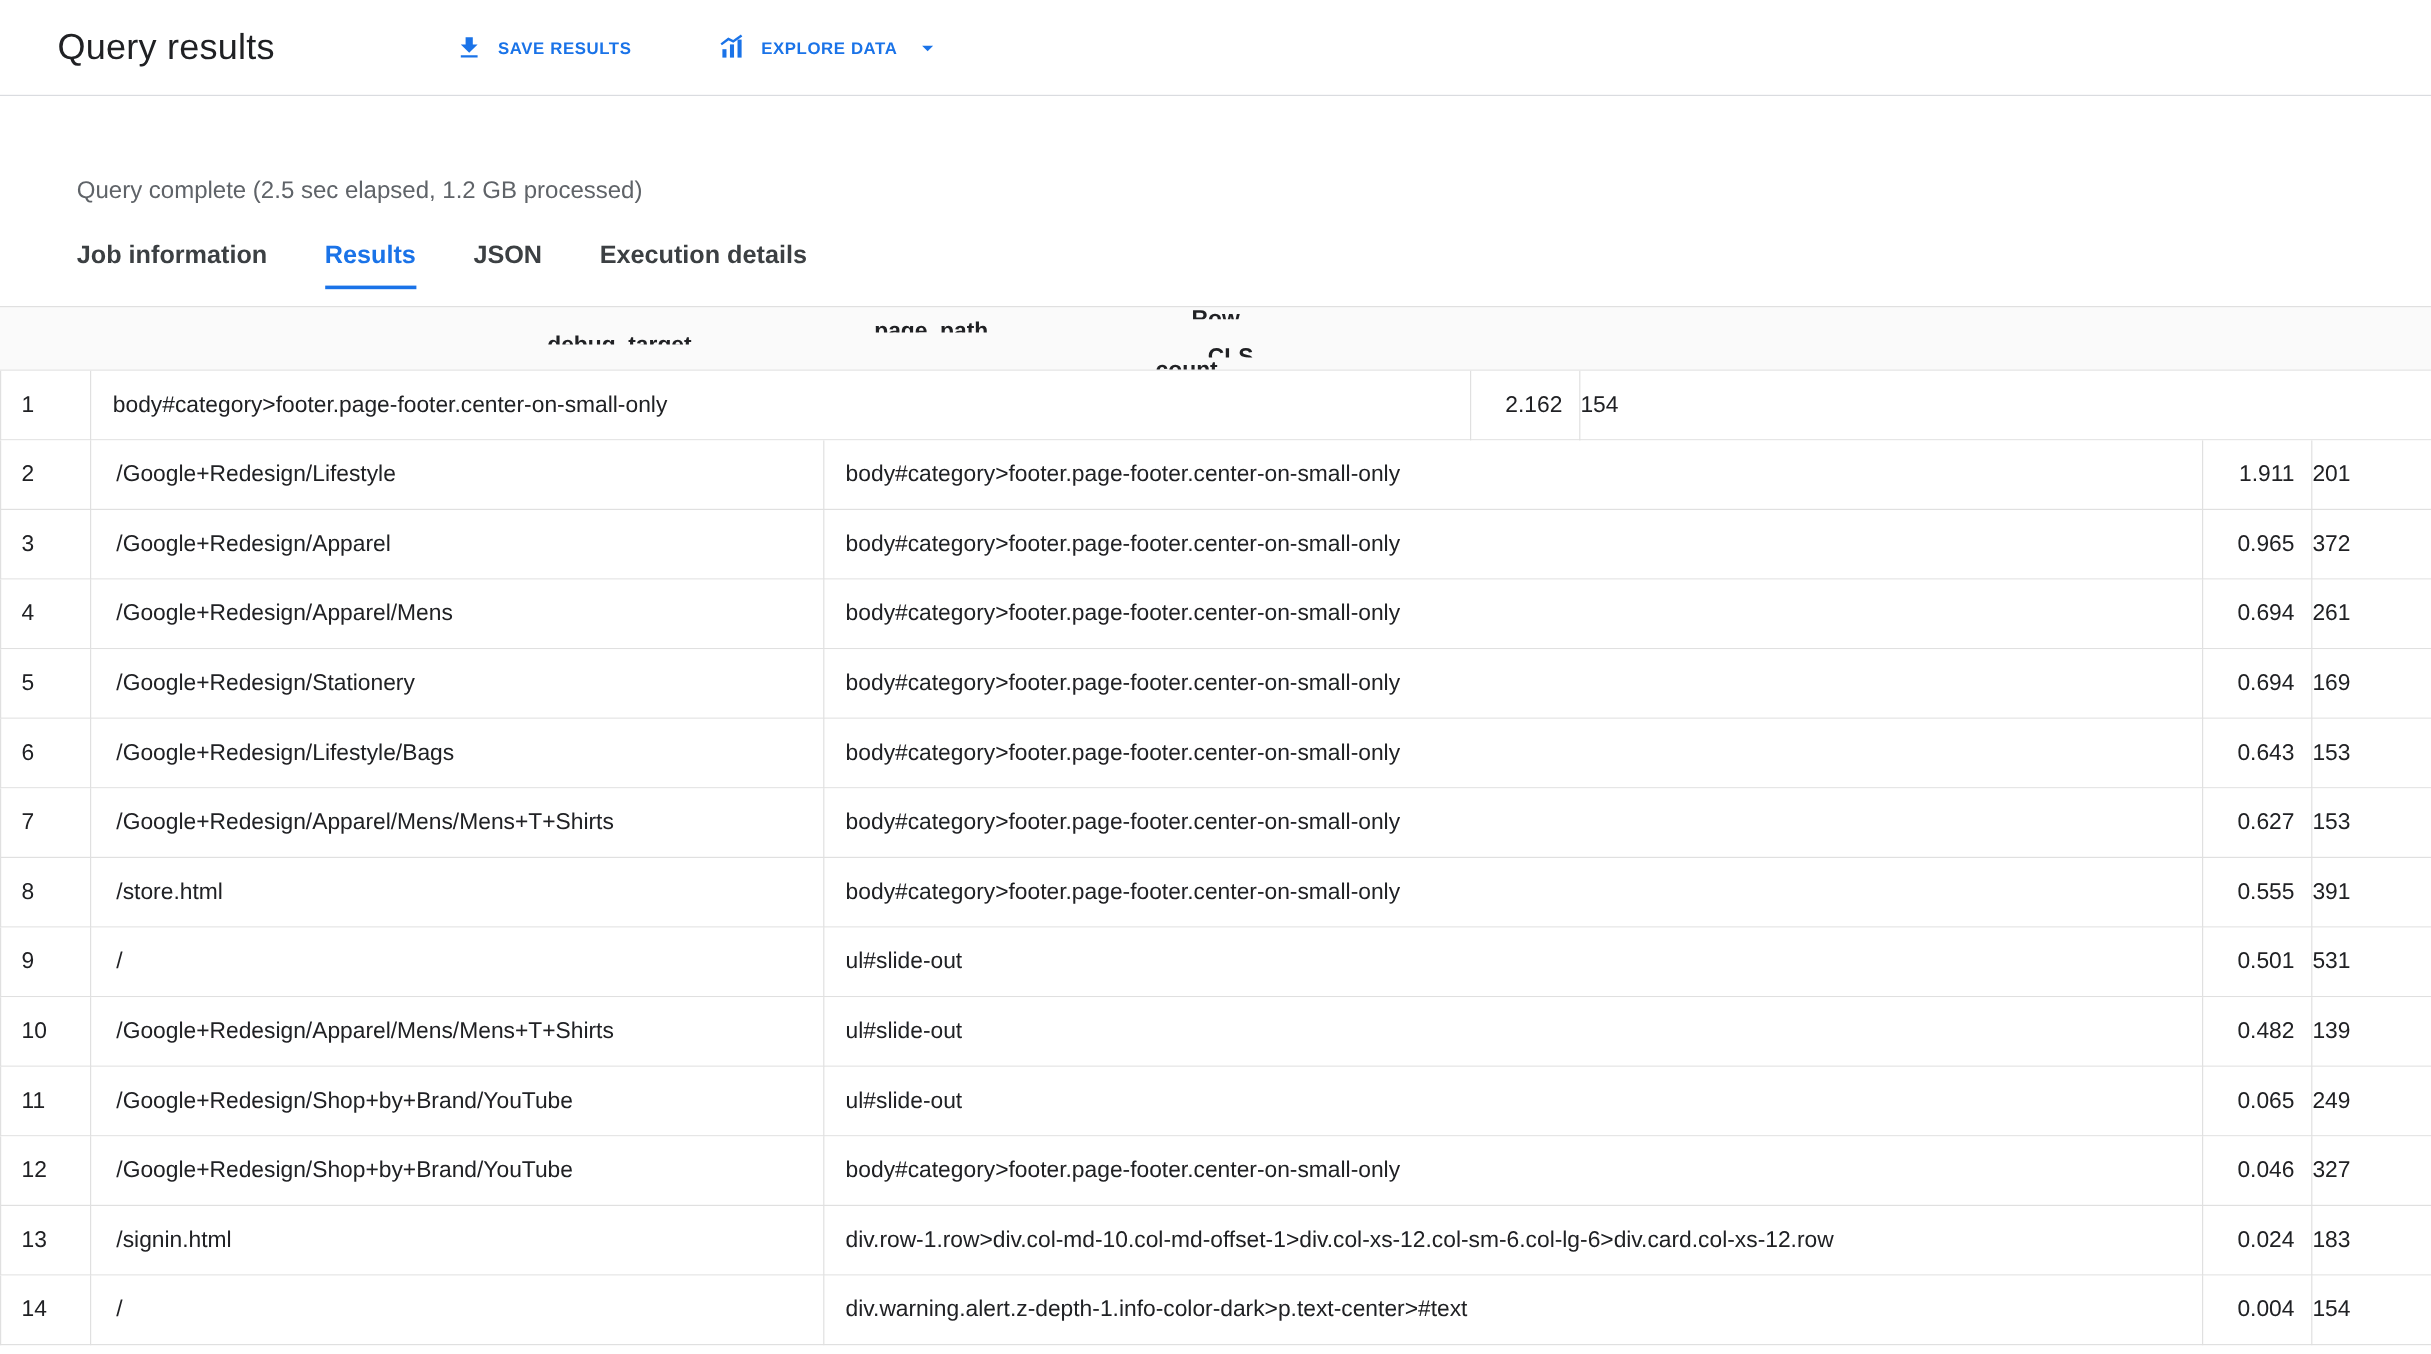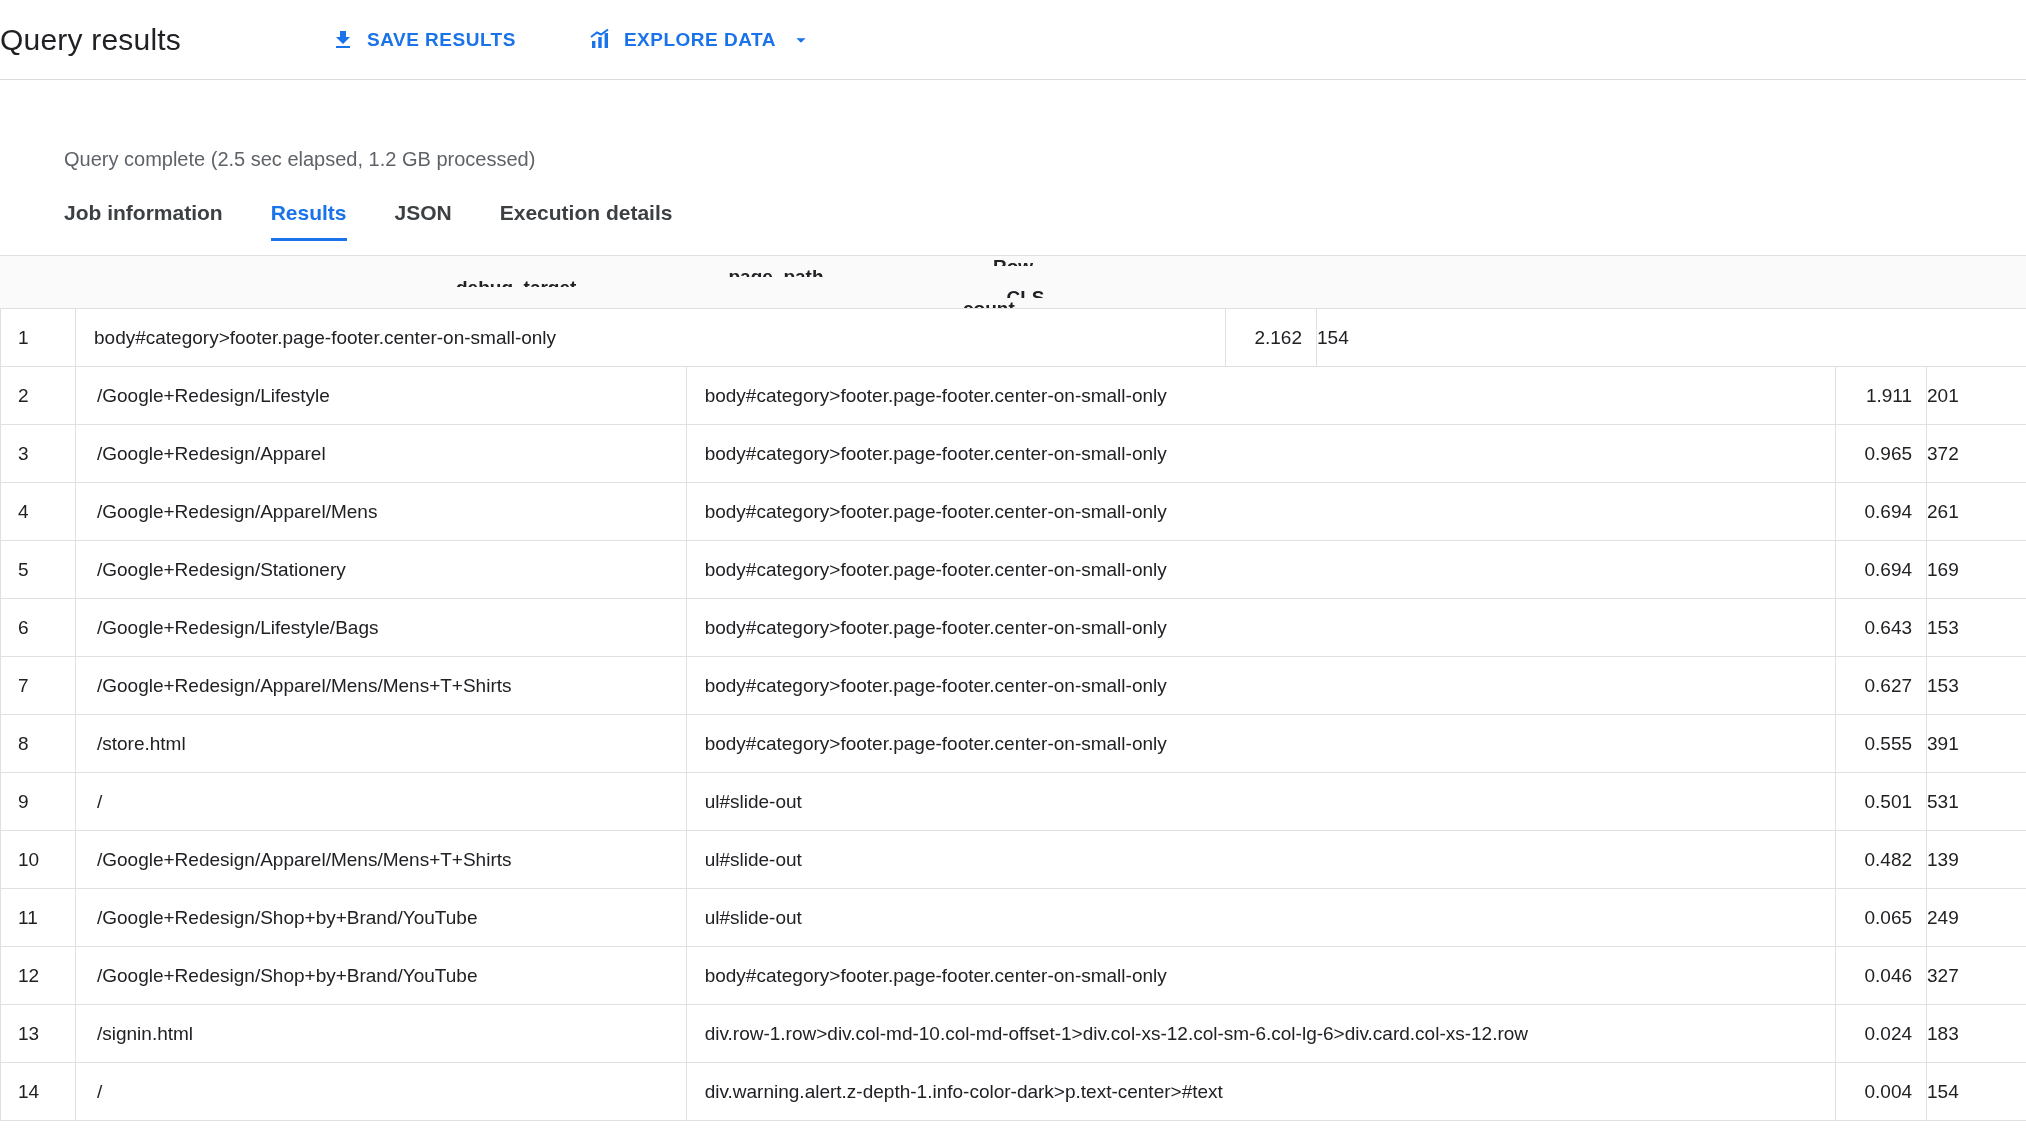--- a/index.html
+++ b/index.html
@@ -9,39 +9,40 @@
     background: #ffffff; color: #202124;
     overflow: hidden;
   }
 
   
   .header-bar {
     height: 80px;
     display: flex;
     align-items: center;
     border-bottom: 1px solid #dadce0;
+    padding-left: 48px;
   }
   .page-title {
     font-size: 30px;
     font-weight: 400;
     color: #202124;
     letter-spacing: 0.2px;
   }
   .header-actions {
     display: flex;
     align-items: center;
     margin-left: 150px;
     gap: 72px;
   }
   .action-btn {
     display: flex;
     align-items: center;
     gap: 12px;
     color: #1a73e8;
-    font-size: 19px;
+    font-size: 14px;
     font-weight: bold;
     letter-spacing: 0.5px;
     cursor: pointer;
     background: none;
     border: none;
     font-family: "Liberation Sans", sans-serif;
   }
   .action-btn svg { display: block; }
   .caret { margin-left: 2px; }
 

